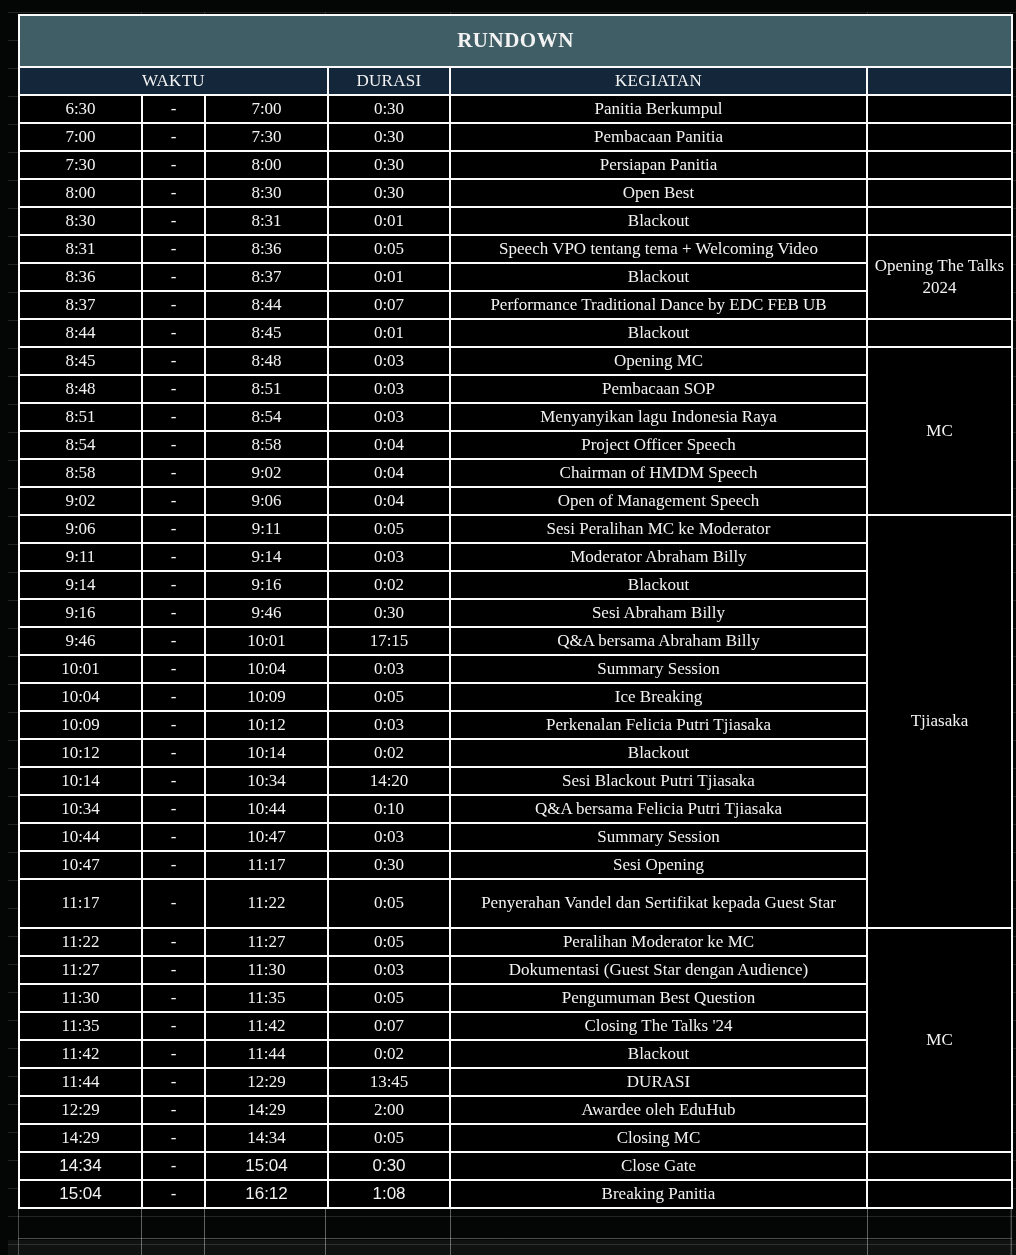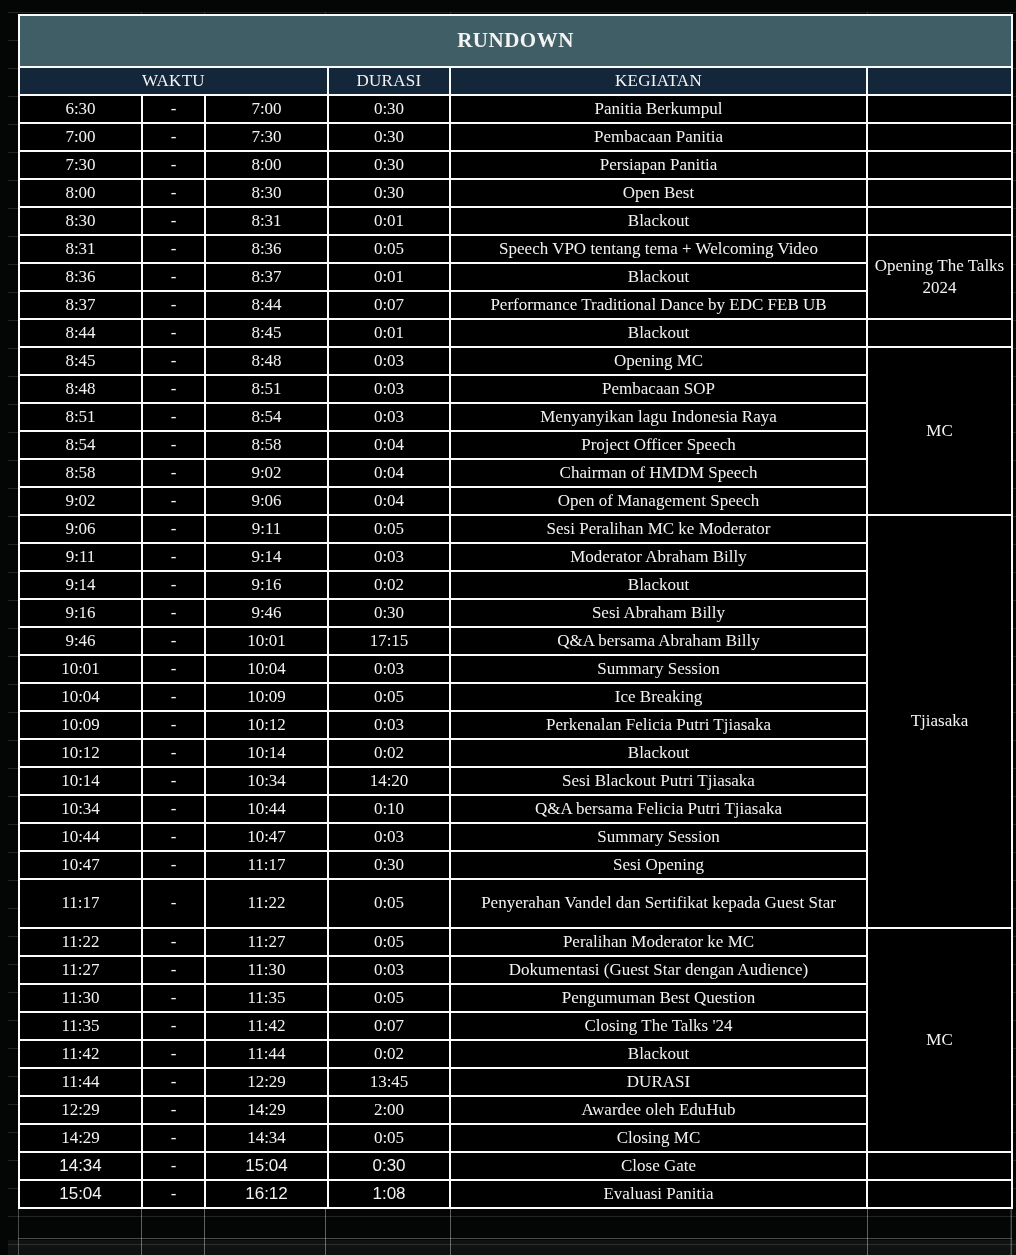--- a/index.html
+++ b/index.html
@@ -824,21 +824,21 @@
       <td class="c-dash alt-num">
         <span>-</span>
       </td>
       <td class="c-end alt-num">
         <span>16:12</span>
       </td>
       <td class="c-dur alt-num">
         <span>1:08</span>
       </td>
       <td class="c-act">
-        <span>Evaluasi Panitia</span>
+        <span>Breaking Panitia</span>
       </td>
     <td class="c-group" rowspan="1">
       <span></span>
     </td>
         </tr>
       </tbody>
   </table>
 
 </div>
 

